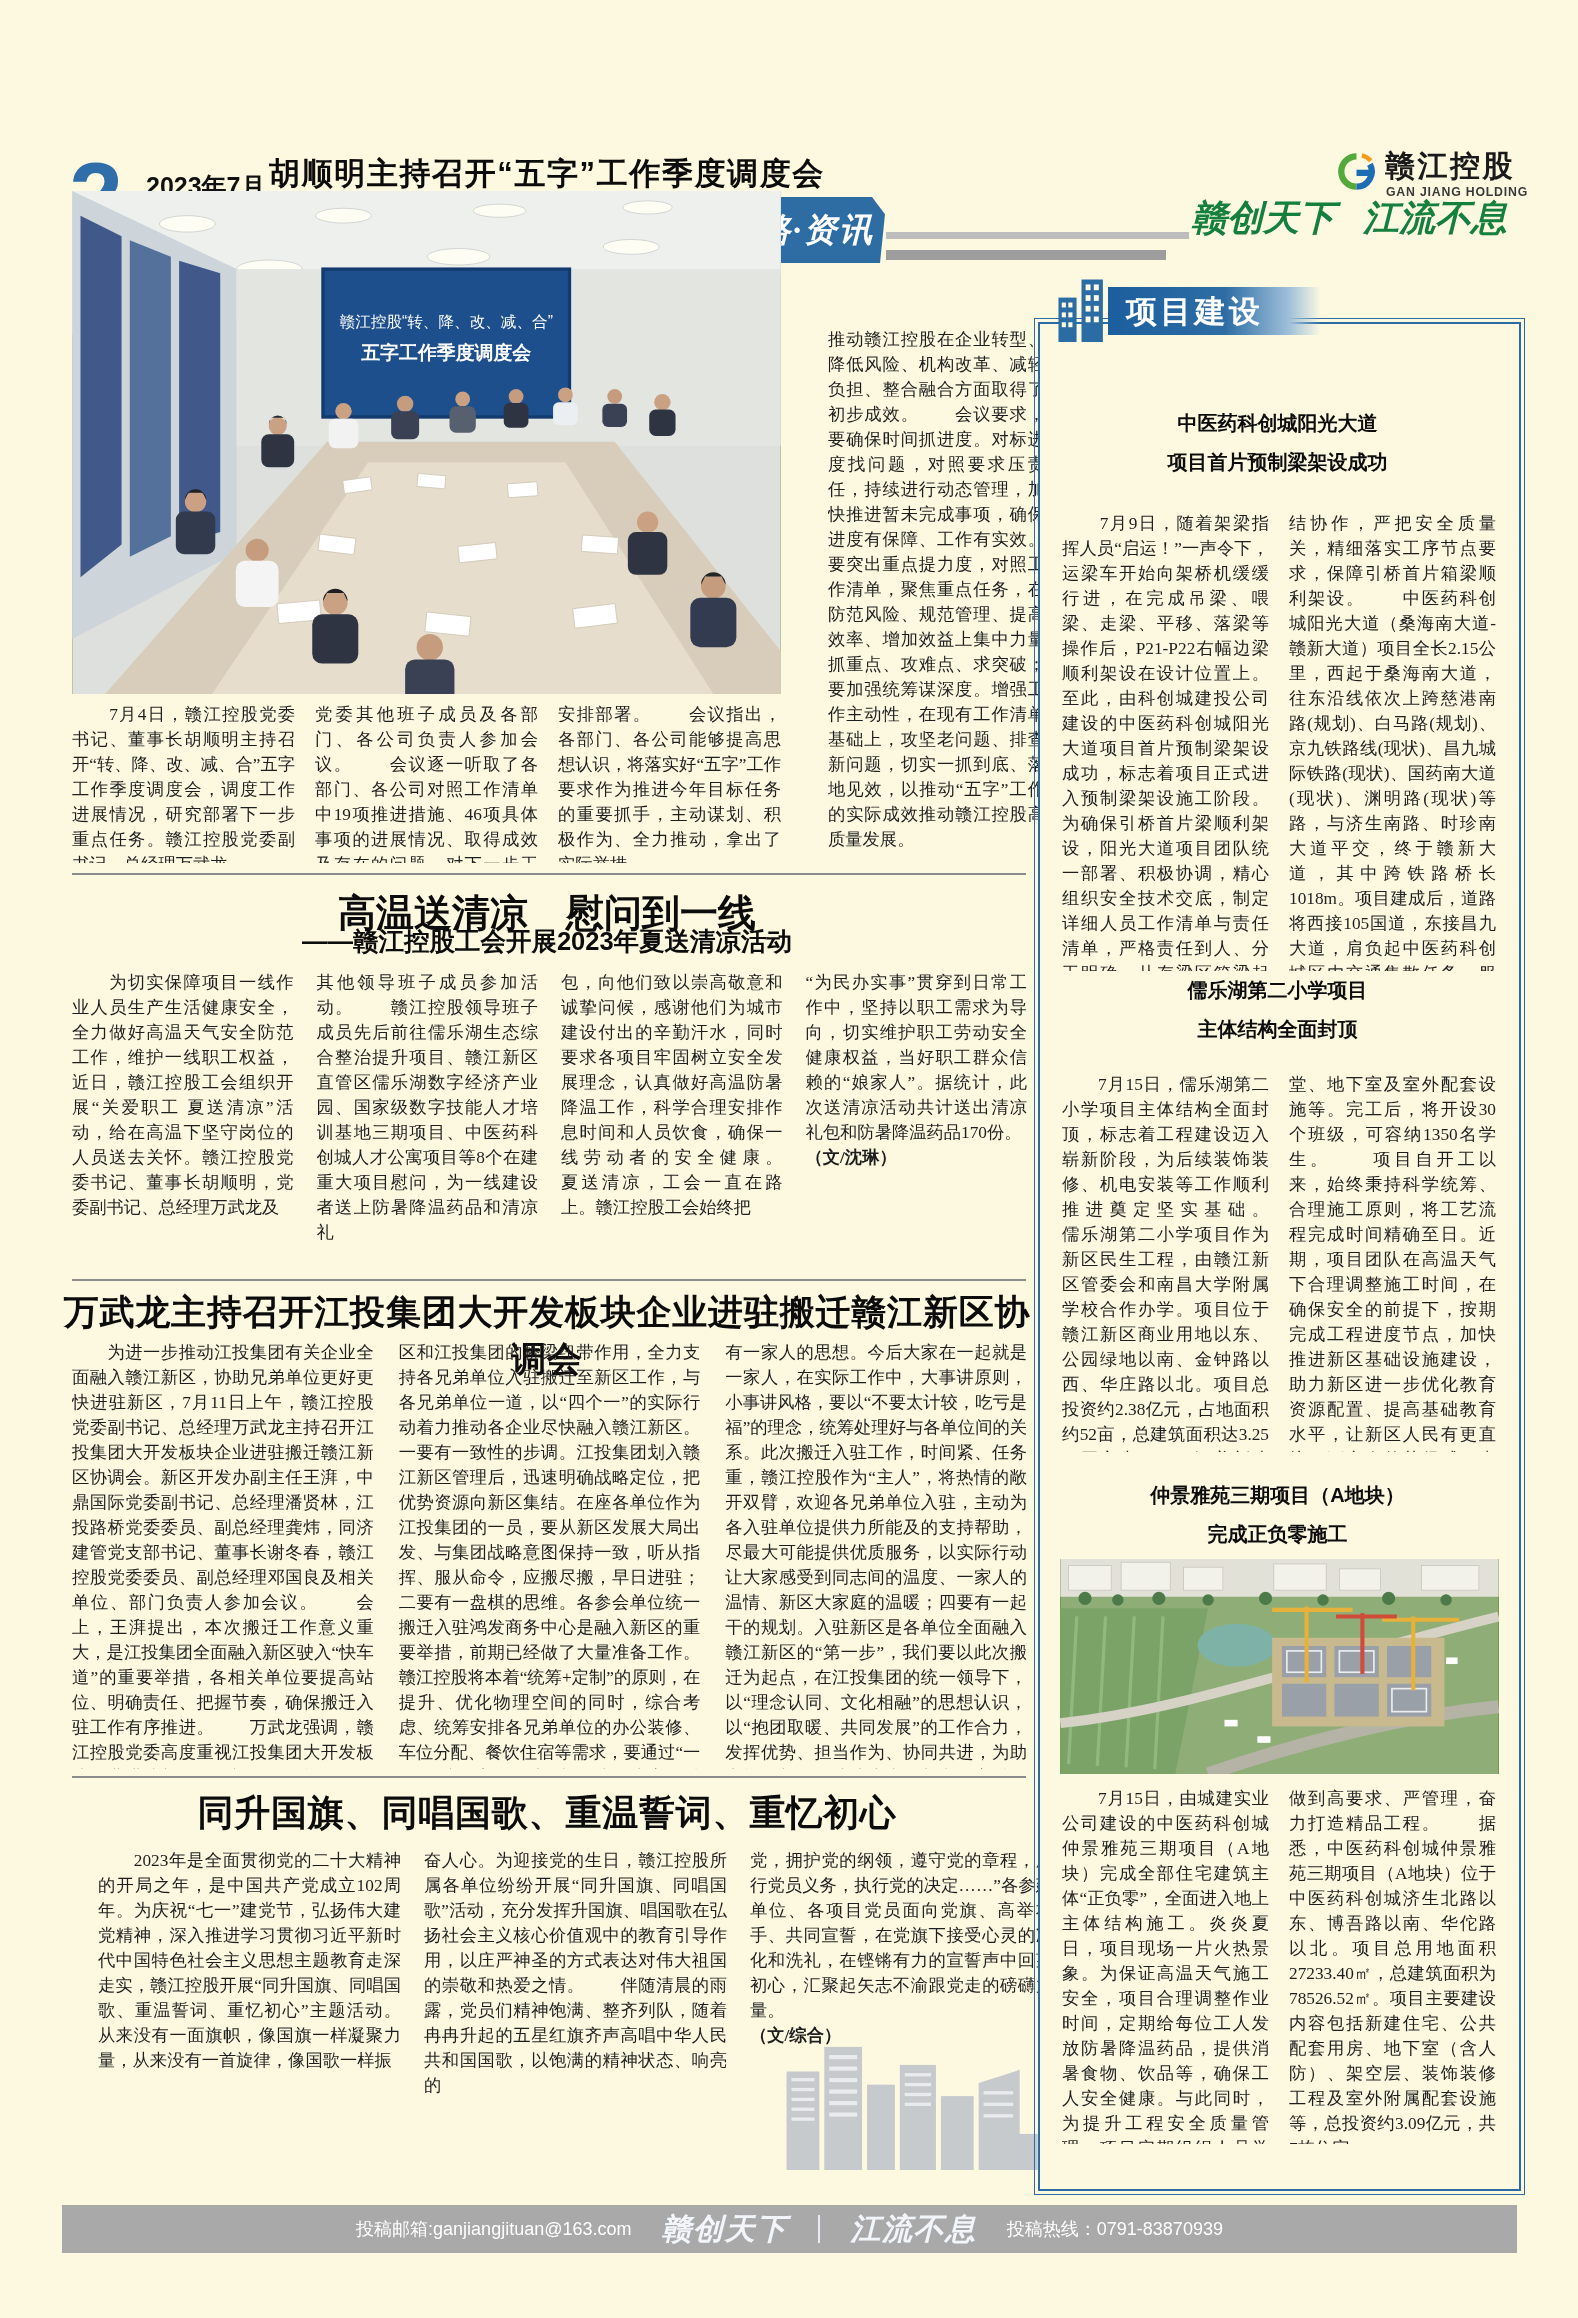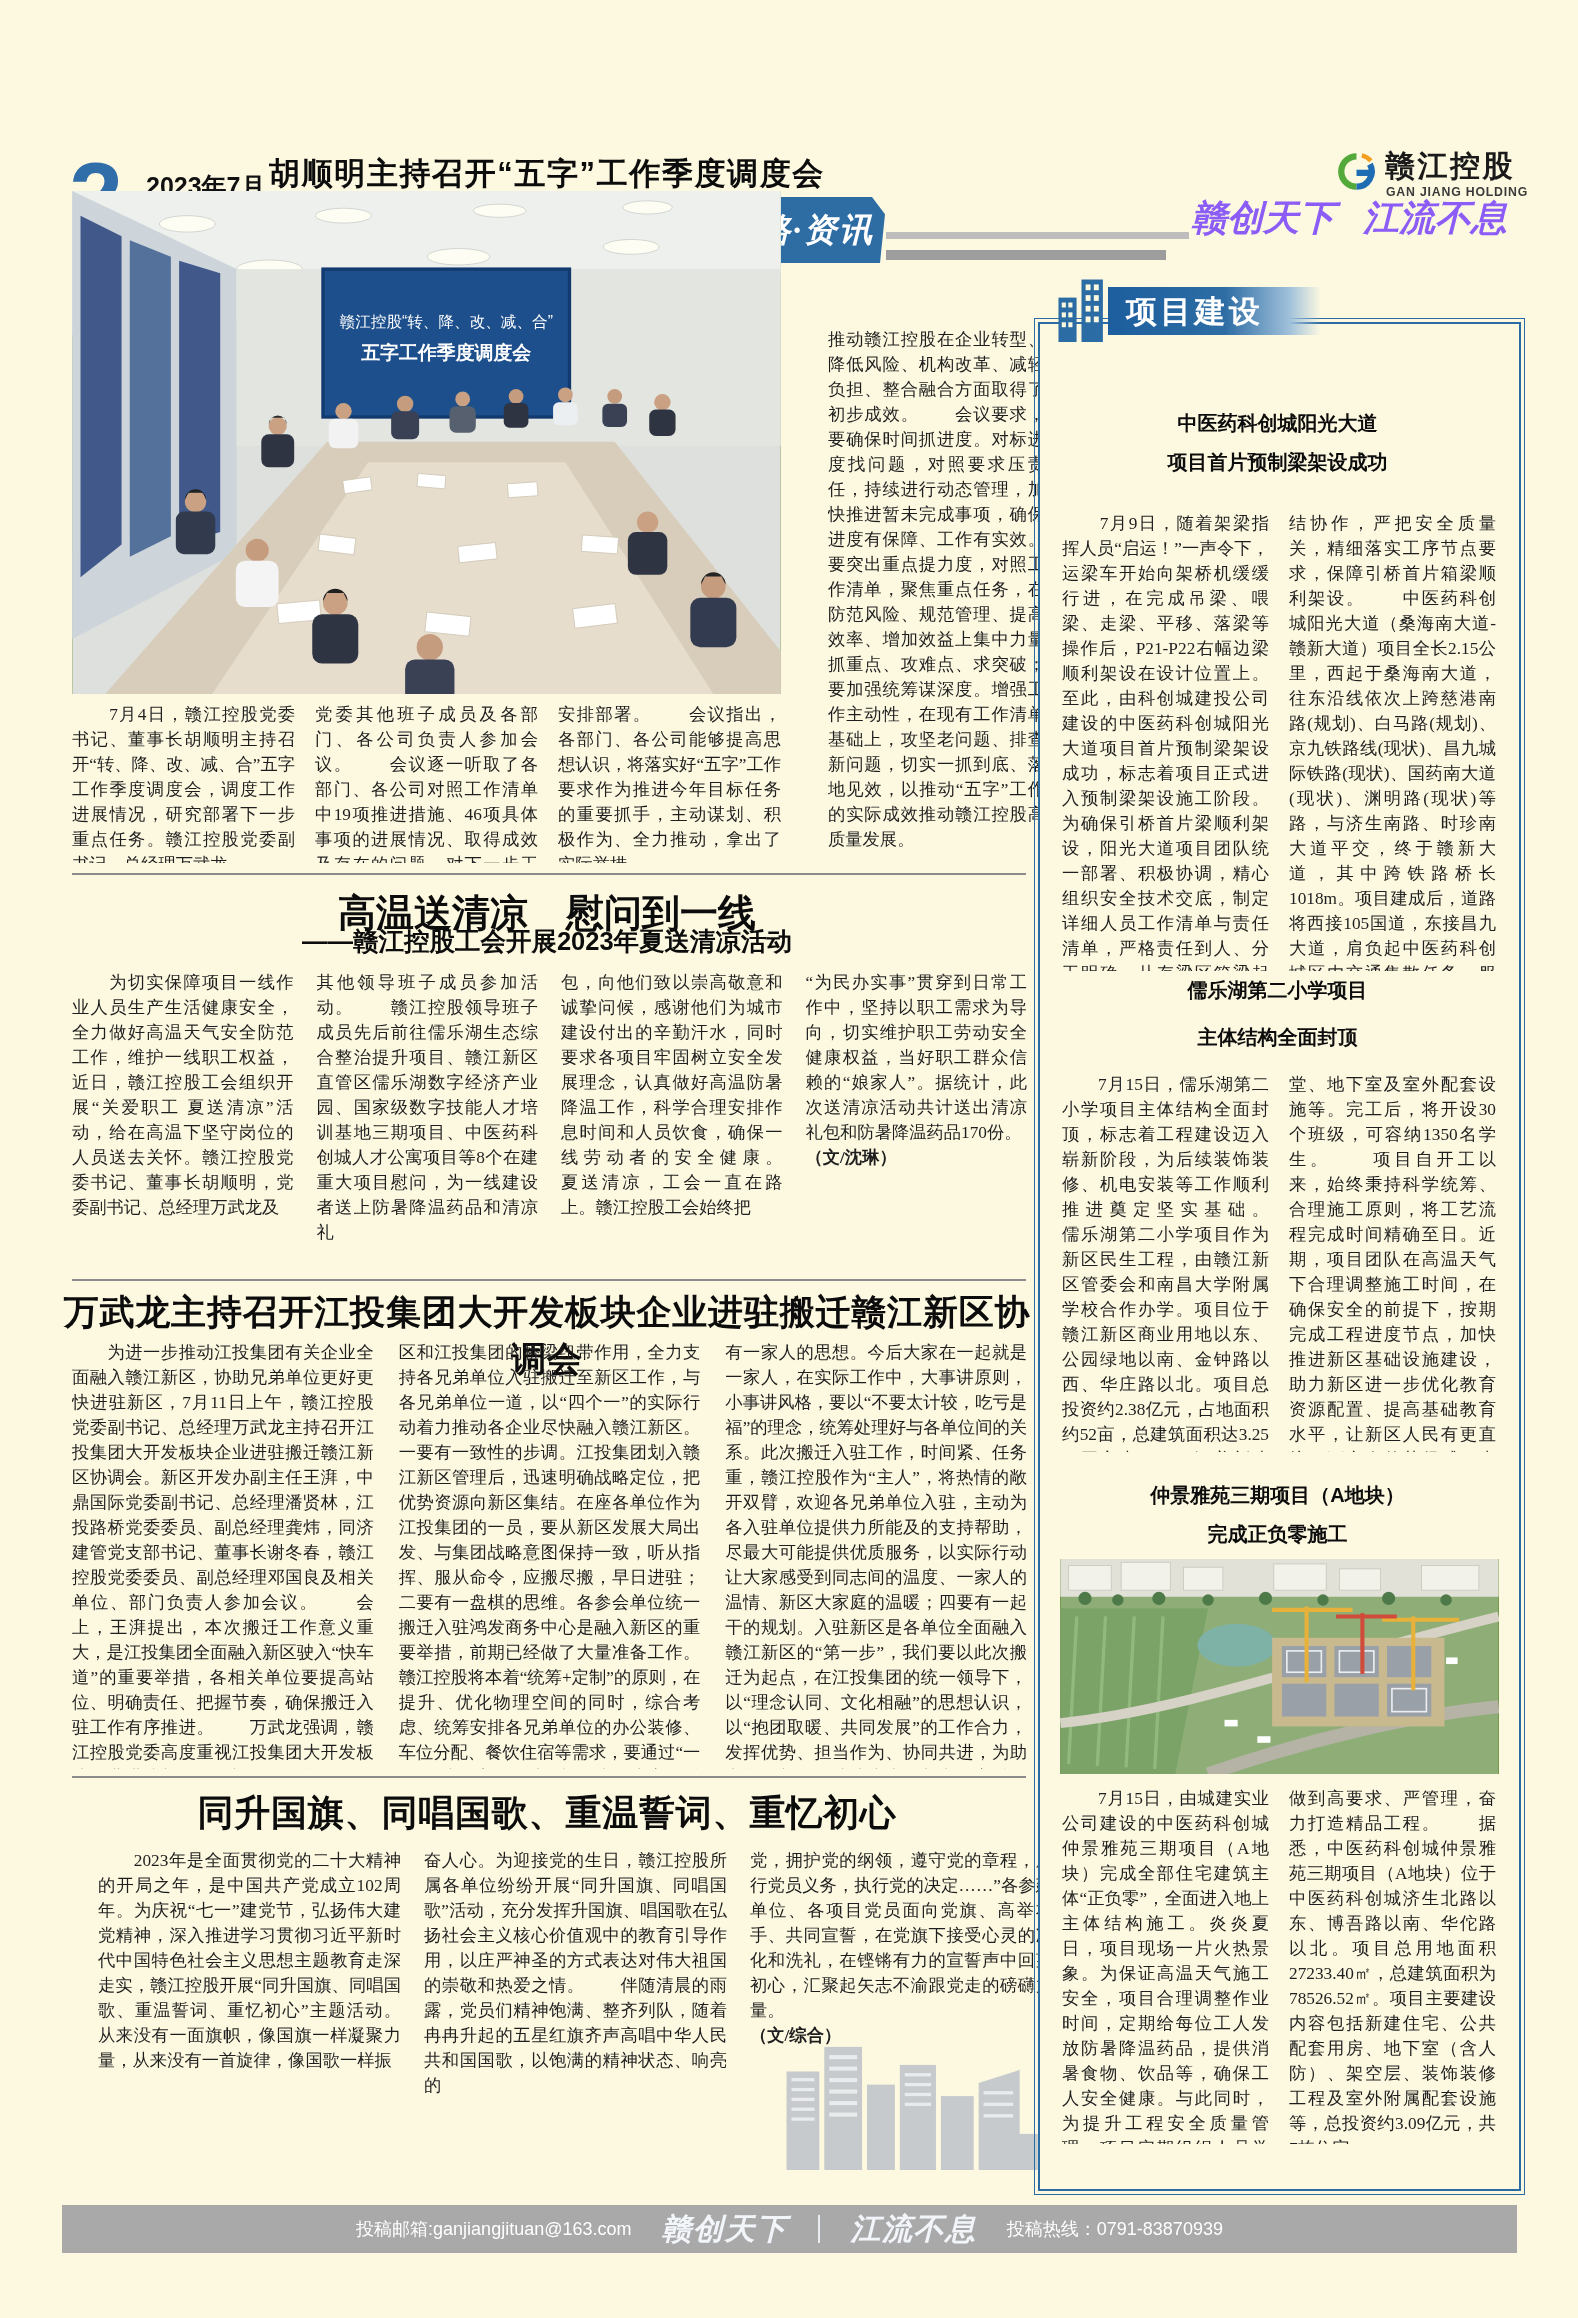--- a/index.html
+++ b/index.html
@@ -12,21 +12,21 @@
   .issueline{left:146px;top:206px;font:700 27px/1.2 "Liberation Sans",sans-serif;color:#111;}
   .blue{color:#2f6ea8;}
   .rule{background:#bdbdbd;height:7.4px;}
   .rule.thick{background:#9d9d9d;height:10px;}
   .banner{left:640px;top:197px;width:245px;height:66px;background:#2e6da4;
           clip-path:polygon(13px 0,calc(100% - 13px) 0,100% 26%,calc(100% - 5px) 100%,5px 100%,0 26%);
           display:flex;align-items:center;justify-content:center;}
   .banner span{font:700 italic 33px/1 "Liberation Serif",serif;color:#fff;letter-spacing:2.5px;}
   .brand-cn{left:1385px;top:151px;font:900 30px/1 "Liberation Sans",sans-serif;color:#1a1a1a;letter-spacing:2.5px;}
   .brand-en{left:1386px;top:186px;font:700 12.3px/1 "Liberation Sans",sans-serif;color:#3a3a3a;letter-spacing:0.8px;}
-  .slogan{left:1191px;top:197px;width:329px;font:900 italic 36px/1.2 "Liberation Serif",serif;color:#8b5cf6;white-space:nowrap;}
+  .slogan{left:1191px;top:197px;width:329px;font:900 italic 36px/1.2 "Liberation Serif",serif;color:#15803d;white-space:nowrap;}
   .slogan .gap{display:inline-block;width:28px;}
   
   .htitle{font-family:"Liberation Sans",sans-serif;font-weight:700;color:#0c0c0c;text-align:center;}
   .body-cols{display:flex;}
   .col{flex:1;font-size:17.3px;line-height:25px;text-align:justify;overflow:hidden;color:#1e1e1e;}
   .byline{display:block;padding-right:5px;font-weight:bold;}
   .divider{height:1.6px;background:#8c8c8c;}
   
   .sidebox{left:1038px;top:322px;width:479px;height:1865px;border:2.5px solid #2b6ca5;outline:0.8px solid #2b6ca5;outline-offset:3.3px;background:#fdf9e1;}
   .badge{left:1055px;top:263px;height:79px;display:flex;align-items:flex-end;z-index:3;}
@@ -287,21 +287,21 @@
   <div class="abs htitle stitle" style="top:444px;">项目首片预制梁架设成功</div>
   <div class="abs body-cols scols" style="top:511px;height:460px;gap:20px;">
     <div class="col">　　7月9日，随着架梁指挥人员“启运！”一声令下，运梁车开始向架桥机缓缓行进，在完成吊梁、喂梁、走梁、平移、落梁等操作后，P21-P22右幅边梁顺利架设在设计位置上。至此，由科创城建投公司建设的中医药科创城阳光大道项目首片预制梁架设成功，标志着项目正式进入预制梁架设施工阶段。　　为确保引桥首片梁顺利架设，阳光大道项目团队统一部署、积极协调，精心组织安全技术交底，制定详细人员工作清单与责任清单，严格责任到人、分工明确。从存梁区箱梁起吊到炮车接梁、从绑扎支撑到箱梁运输、从箱梁平移到箱梁就位，项目团队上下齐心、团</div>
     <div class="col">
       <span>结协作，严把安全质量关，精细落实工序节点要求，保障引桥首片箱梁顺利架设。　　中医药科创城阳光大道（桑海南大道-赣新大道）项目全长2.15公里，西起于桑海南大道，往东沿线依次上跨慈港南路(规划)、白马路(规划)、京九铁路线(现状)、昌九城际铁路(现状)、国药南大道(现状)、渊明路(现状)等路，与济生南路、时珍南大道平交，终于赣新大道，其中跨铁路桥长1018m。项目建成后，道路将西接105国道，东接昌九大道，肩负起中医药科创城区内交通集散任务，服务沿线工业生产及交通，为区域产业发展创造更多可能。</span>
       
     </div>
   </div>
 
   <div class="abs htitle stitle" style="top:972px;">儒乐湖第二小学项目</div>
-  <div class="abs htitle stitle" style="top:1011px;margin-top:8px;">主体结构全面封顶</div>
+  <div class="abs htitle stitle" style="top:1011px;">主体结构全面封顶</div>
   <div class="abs body-cols scols" style="top:1072px;height:380px;gap:20px;">
     <div class="col">　　7月15日，儒乐湖第二小学项目主体结构全面封顶，标志着工程建设迈入崭新阶段，为后续装饰装修、机电安装等工作顺利推进奠定坚实基础。　　儒乐湖第二小学项目作为新区民生工程，由赣江新区管委会和南昌大学附属学校合作办学。项目位于赣江新区商业用地以东、公园绿地以南、金钟路以西、华庄路以北。项目总投资约2.38亿元，占地面积约52亩，总建筑面积达3.25万平方米。项目涵盖新建教学行政综合楼、风雨球场&amp;报告厅、食</div>
     <div class="col">
       <span>堂、地下室及室外配套设施等。完工后，将开设30个班级，可容纳1350名学生。　　项目自开工以来，始终秉持科学统筹、合理施工原则，将工艺流程完成时间精确至日。近期，项目团队在高温天气下合理调整施工时间，在确保安全的前提下，按期完成工程进度节点，加快推进新区基础设施建设，助力新区进一步优化教育资源配置、提高基础教育水平，让新区人民有更直接、更实在的获得感、幸福感。</span>
       <span class="byline">（文/吴成林）</span>
     </div>
   </div>
 
   <div class="abs htitle stitle" style="top:1477px;">仲景雅苑三期项目（A地块）</div>
   <div class="abs htitle stitle" style="top:1516px;">完成正负零施工</div>

